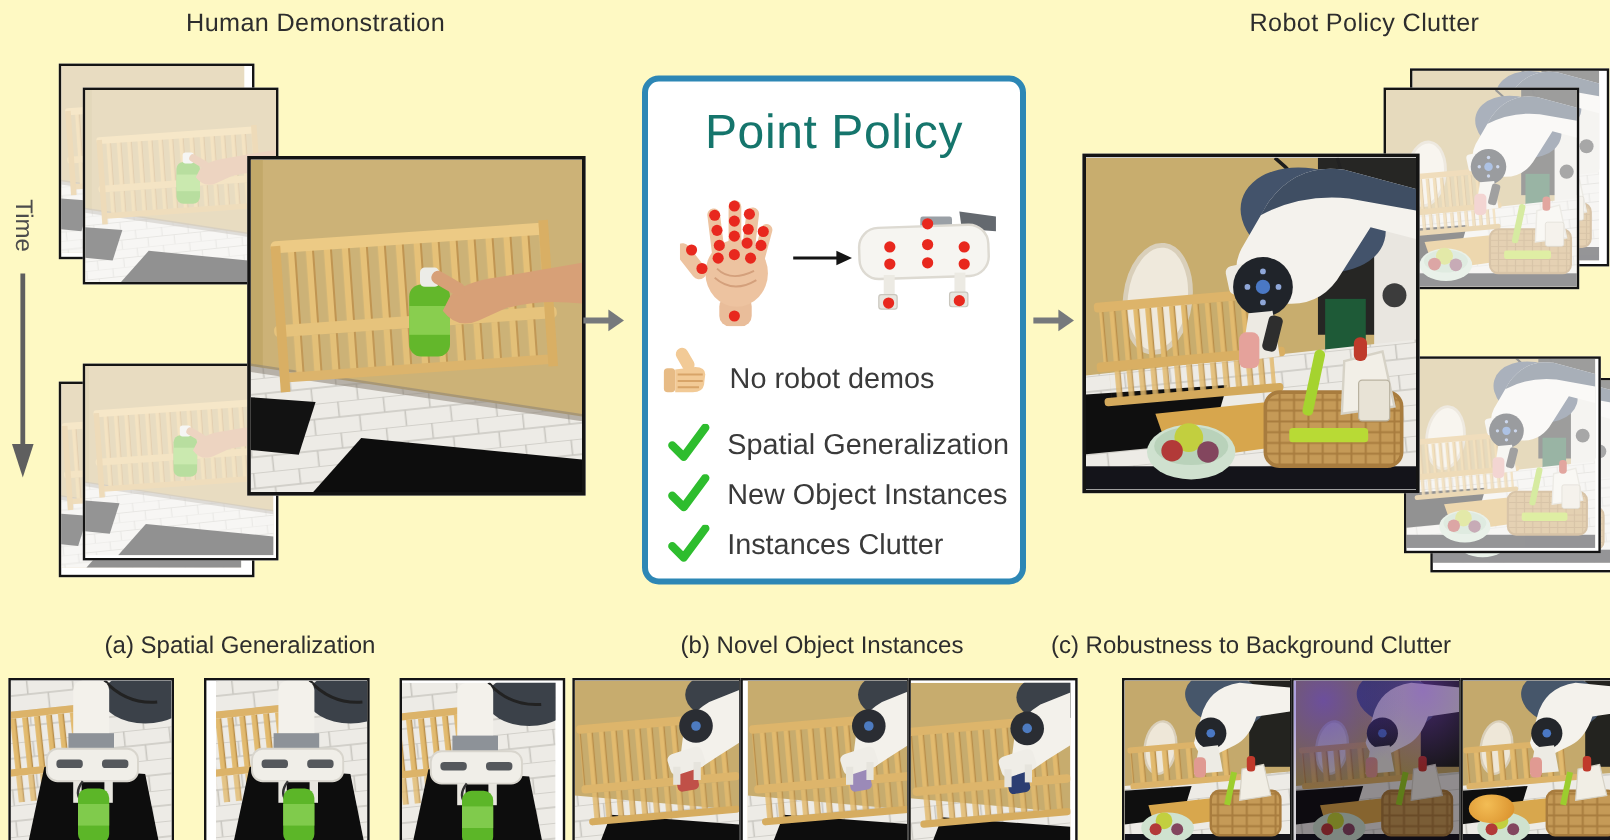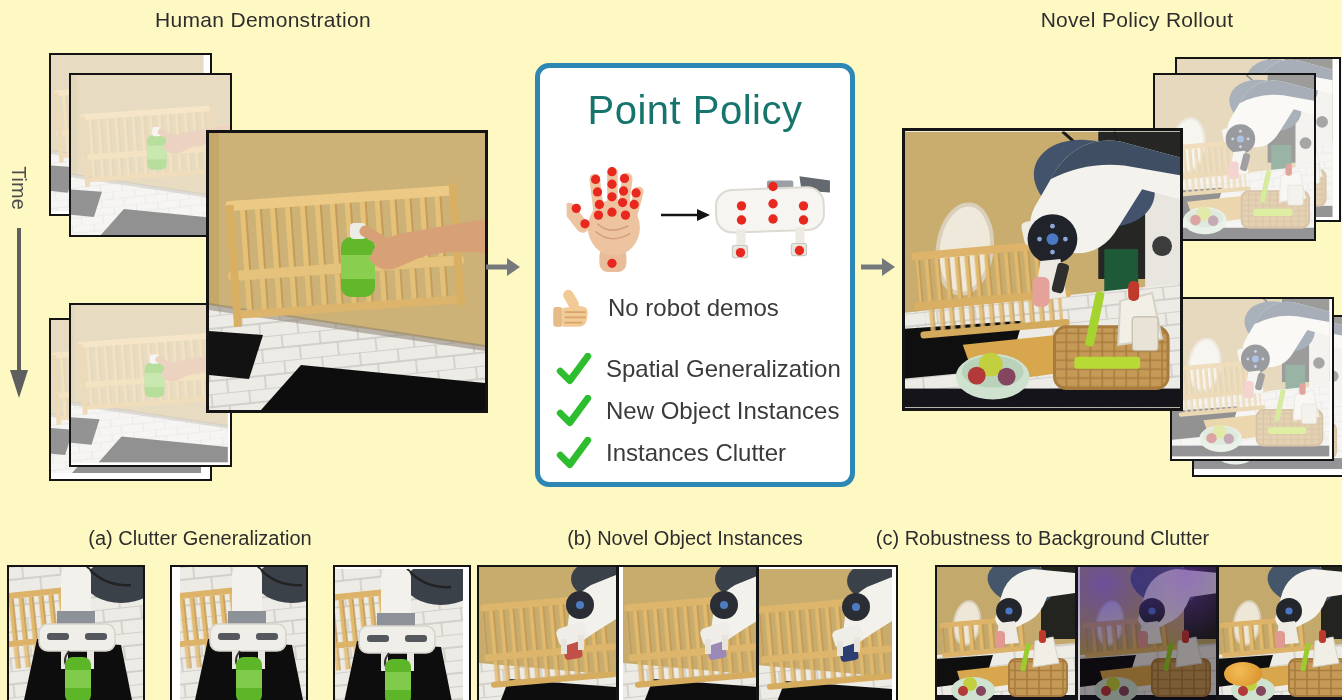--- a/index.html
+++ b/index.html
@@ -24,21 +24,21 @@
   .time-label{position:absolute;left:-21px;top:176px;width:80px;height:24px;line-height:24px;
     text-align:center;font-size:20px;color:#4c4c4c;transform:rotate(90deg);}
   .time-arrow{position:absolute;left:8px;top:226px;}
   #policy-box{position:absolute;left:535px;top:63px;width:320px;height:424px;box-sizing:border-box;
     border:5px solid var(--box_border,#2d87b5);border-radius:14px;background:#ffffff;}
   .pp-title{position:absolute;top:20px;left:0;width:100%;text-align:center;font-size:40px;
     color:var(--title_teal,#15756c);letter-spacing:.5px;}
   .pp-hand{position:absolute;left:26px;top:96px;width:90px;height:108px;}
   .pp-maparrow{position:absolute;left:120px;top:138px;width:50px;height:18px;}
   .pp-grip{position:absolute;left:170px;top:104px;width:124px;height:90px;}
-  .feat{position:absolute;left:8px;display:flex;align-items:center;}
+  .feat{position:absolute;left:8px;display:flex;align-items:flex-end;}
   .feat .ficon{flex:0 0 auto;}
   .feat .flabel{font-size:24px;color:#3a3a3a;margin-left:14px;white-space:nowrap;}
   .feat.f0{top:218px;}
   .feat.f1{top:285px;left:16px;}
   .feat.f2{top:327px;left:16px;}
   .feat.f3{top:369px;left:16px;}
 </style>
 </head>
 <body>
 
@@ -264,21 +264,21 @@
         <path d="M16,25 H36 M16,30 H36 M16,35 H33" stroke="#d8a468" stroke-width="1.6" fill="none"></path>
       </symbol>
 
       <symbol id="check-sym" viewBox="0 0 34 30">
         <path d="M4,17 L13,26 L30,3" stroke="var(--check_green,#2ebd2e)" stroke-width="6.5" fill="none" stroke-linecap="round" stroke-linejoin="round"></path>
       </symbol>
     </defs>
   </svg>
 
   <div class="hdr" style="left:110px;top:8px;width:306px;">Human Demonstration</div>
-  <div class="hdr" style="left:985px;top:8px;width:304px;">Novel Policy Rollout</div>
+  <div class="hdr" style="left:985px;top:8px;width:304px;">Robot Policy Clutter</div>
 
   <div class="time-label">Time</div>
   <svg class="time-arrow" width="22" height="175" viewBox="0 0 22 175">
     <line x1="11" y1="2" x2="11" y2="148" stroke="#5f5f5f" stroke-width="4"></line>
     <polygon points="2,144 20,144 11,172" fill="#5f5f5f"></polygon>
   </svg>
 
   <div class="photo faded" style="left:49px;top:53px;width:159px;height:159px">
     <svg viewBox="10 6 256 258" preserveAspectRatio="xMidYMid slice">
         <use href="#sc-human"></use>
@@ -372,21 +372,21 @@
     <svg viewBox="4 4 268 268" preserveAspectRatio="xMidYMid slice">
         <use href="#sc-robot"></use>
       </svg>
     </div>
   <div class="photo main" style="left:902px;top:128px;width:275px;height:277px">
     <svg viewBox="0 0 276 277">
         <use href="#sc-robot"></use>
       </svg>
     </div>
 
-  <div class="seclabel" style="left:40px;width:320px;">(a) Clutter Generalization</div>
+  <div class="seclabel" style="left:40px;width:320px;">(a) Spatial Generalization</div>
   <div class="seclabel" style="left:525px;width:320px;">(b) Novel Object Instances</div>
   <div class="seclabel" style="left:870px;width:345px;">(c) Robustness to Background Clutter</div>
 
   <div class="photo" style="left:7px;top:565px;width:134px;height:138px">
     <svg viewBox="0 0 134 138">
         <use href="#sc-grip"></use>
       </svg>
     </div>
   <div class="photo" style="left:170px;top:565px;width:134px;height:138px">
     <svg viewBox="-8 0 134 138">

